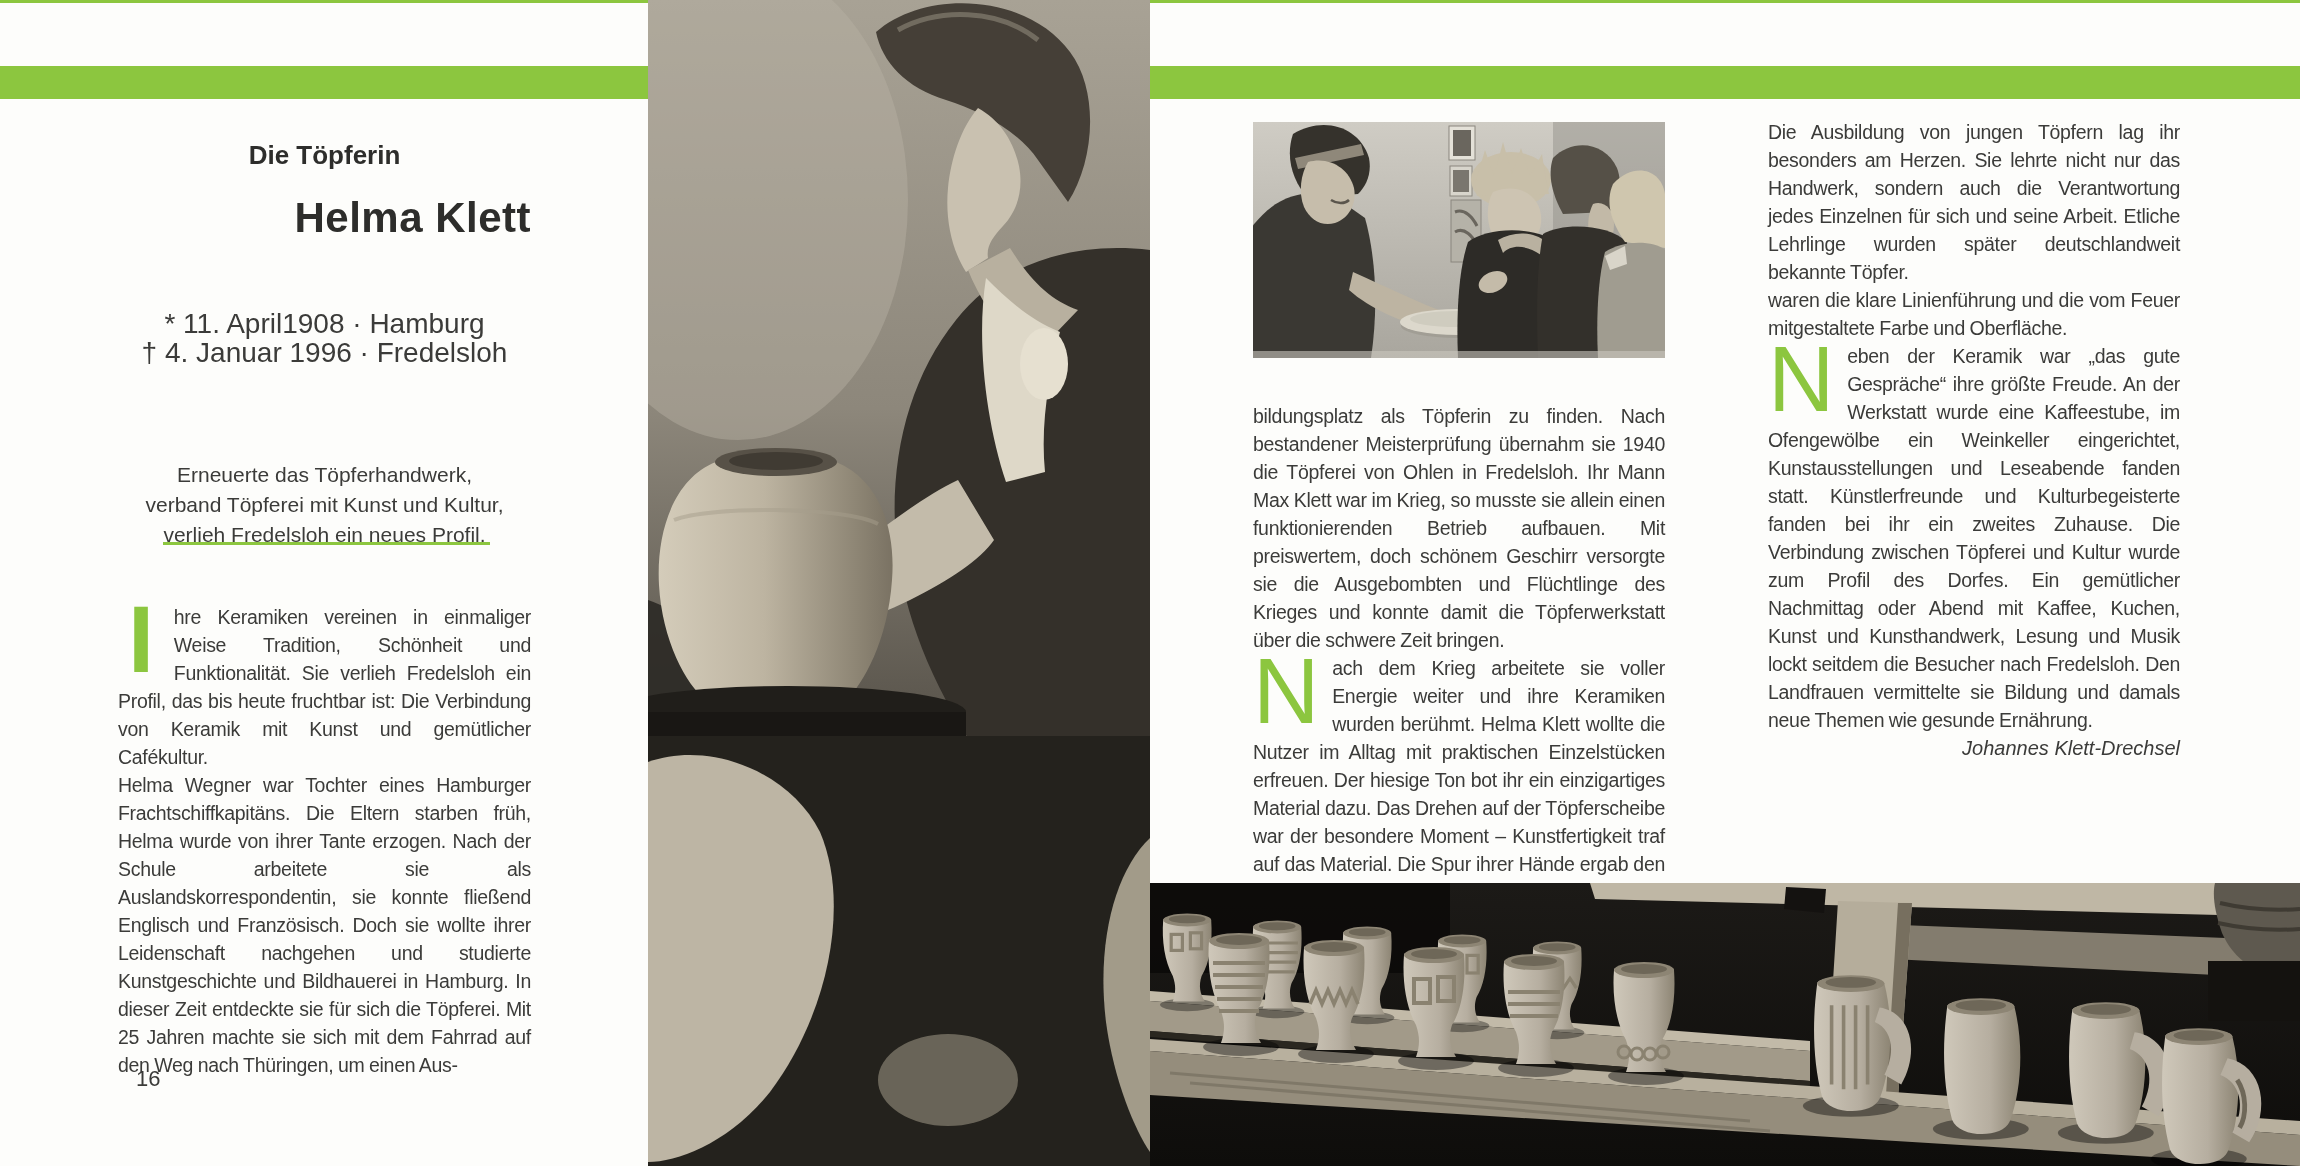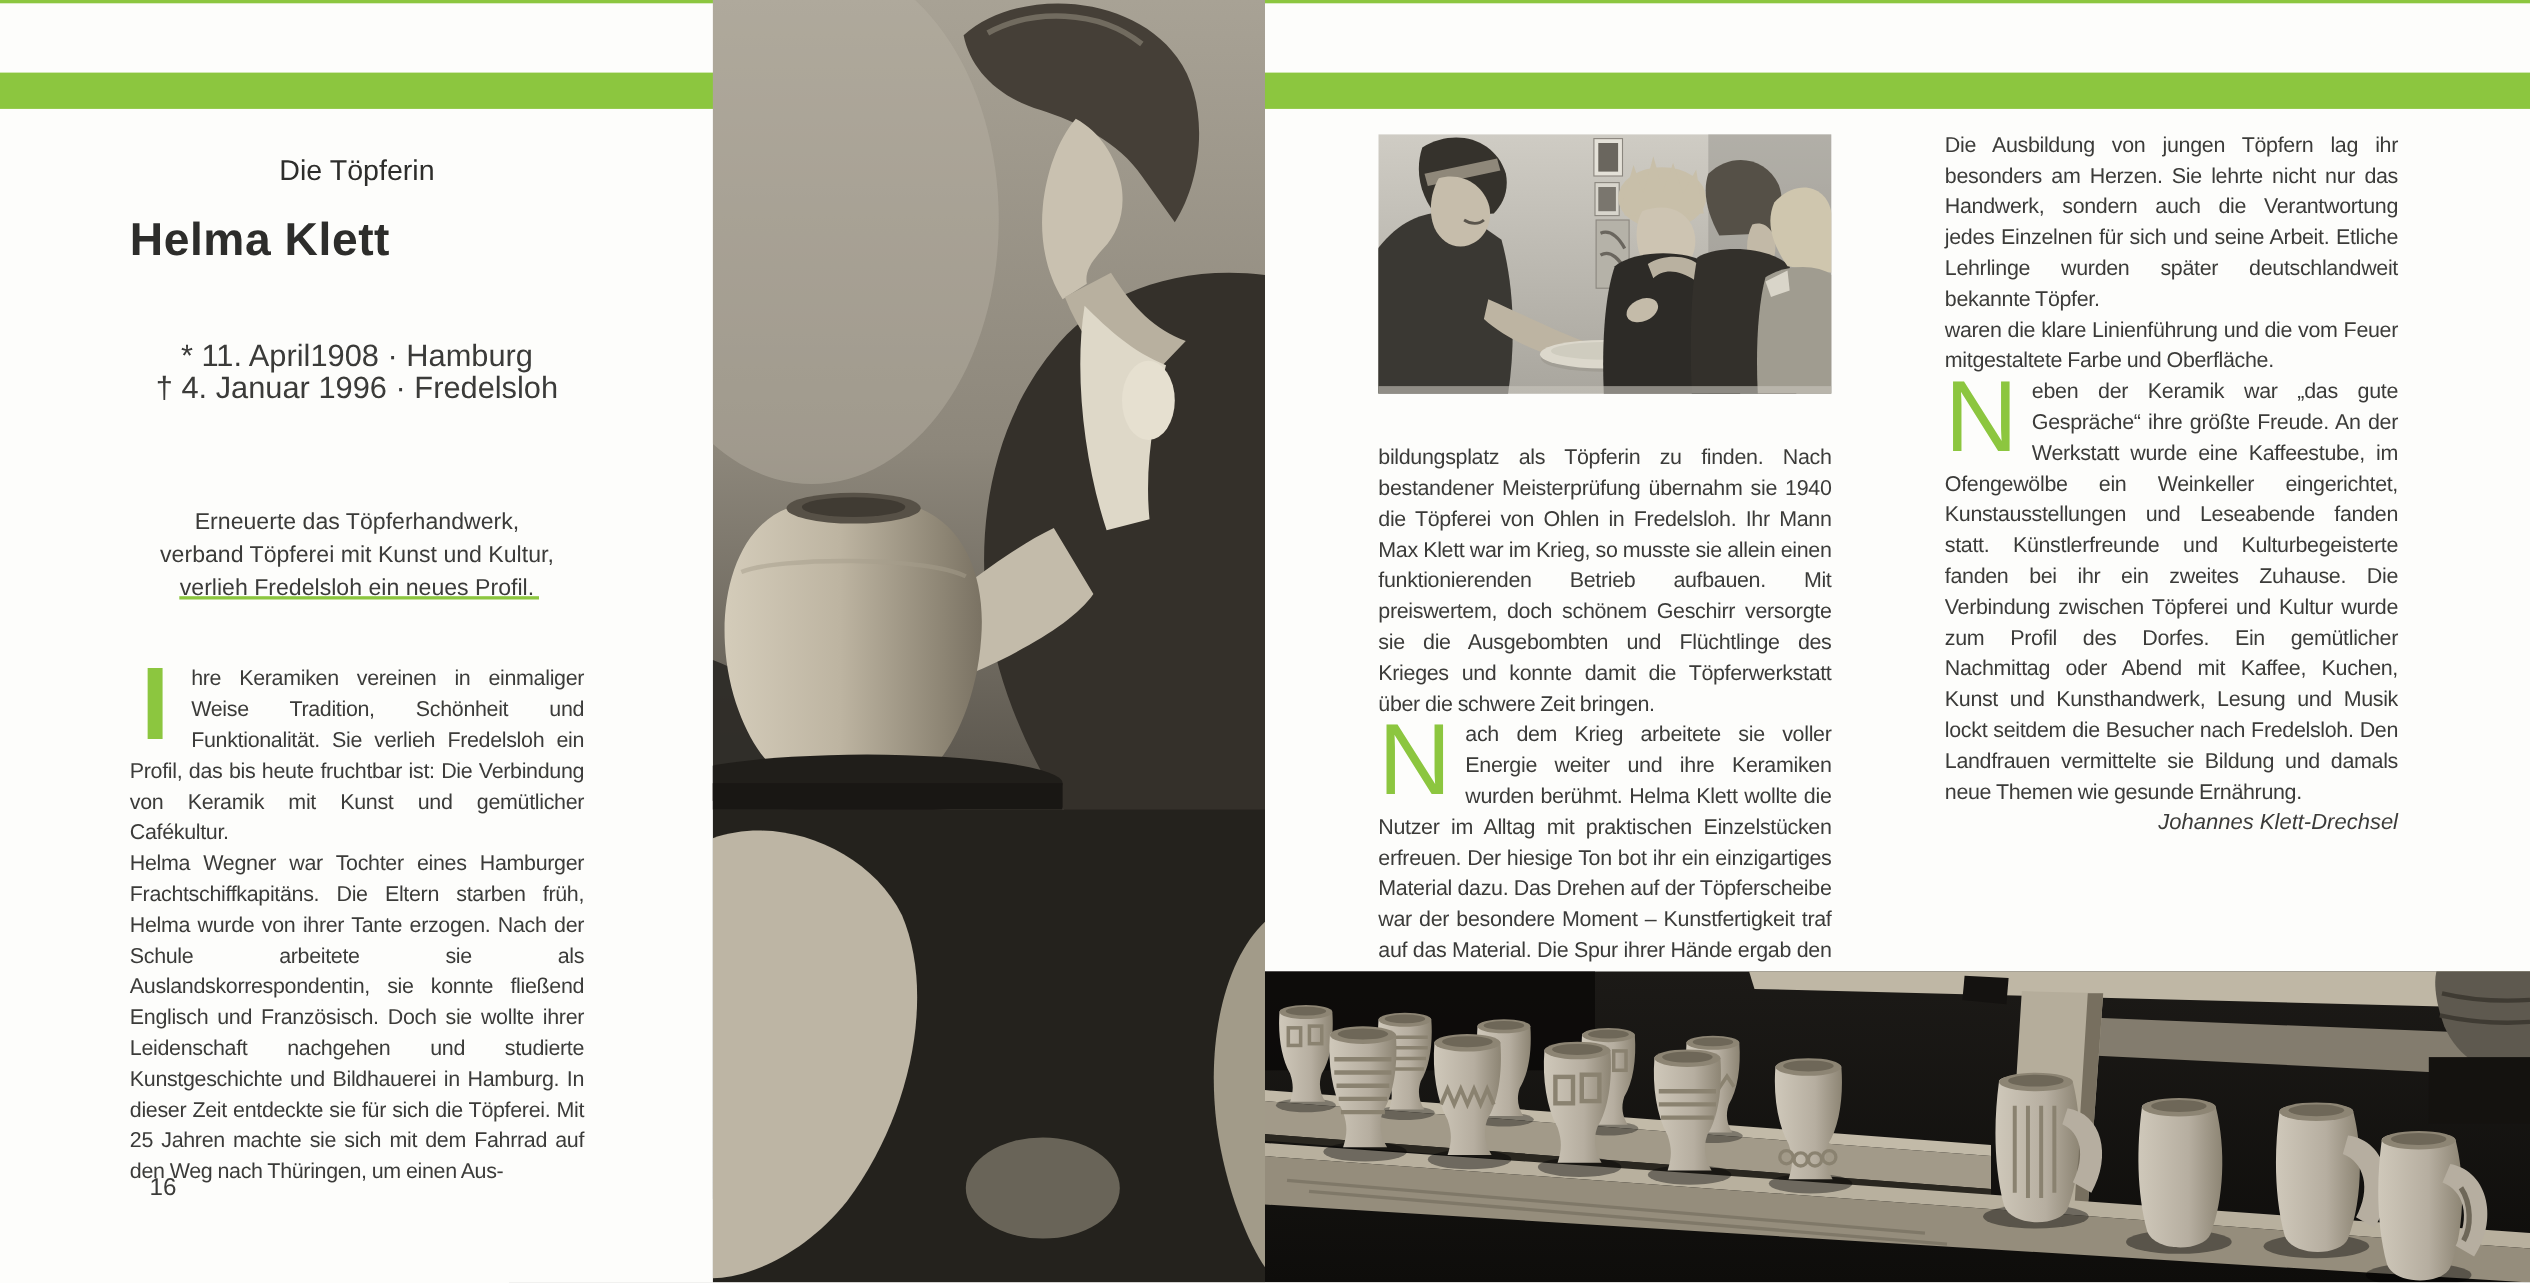--- a/index.html
+++ b/index.html
@@ -9,22 +9,22 @@
   .greenbar{position:absolute;left:0;top:66px;width:2300px;height:33px;z-index:1;}
   .photo{position:absolute;z-index:3;display:block;}
   #photo-center{left:648px;top:0;width:502px;height:1166px;}
   #photo-middle{left:1253px;top:122px;width:412px;height:236px;}
   #photo-bottom{left:1150px;top:883px;width:1150px;height:283px;}
   .col{position:absolute;top:0;height:1166px;z-index:2;}
   #col-left{left:118px;width:413px;}
   #col-mid{left:1253px;width:412px;margin-top:36px;}
   #col-right{left:1768px;width:412px;}
   .kicker{position:absolute;top:140px;left:0;width:100%;text-align:center;
-          font-size:26px;font-weight:normal;color:#2d2d2b;}
-  .title{position:absolute;top:194px;left:0;width:100%;text-align:left;
+          font-size:26px;font-weight:bold;color:#2d2d2b;}
+  .title{position:absolute;top:194px;left:0;width:100%;text-align:right;
          font-size:42px;font-weight:bold;color:#2d2d2b;letter-spacing:0.5px;}
   .dates{position:absolute;top:309px;left:0;width:100%;text-align:center;
          font-size:28px;line-height:29px;}
   .summary{position:absolute;top:421px;left:0;width:100%;text-align:center;
            font-size:21px;line-height:30px;margin-top:39px;}
   .rule{position:absolute;top:542px;left:45px;width:327px;height:3px;}
   .bodytext{font-size:19.5px;line-height:28px;text-align:justify;
             letter-spacing:-0.3px;word-spacing:-0.5px;}
   .bodytext p{margin:0;}
   #body-left{position:absolute;top:603px;left:0;width:413px;}

